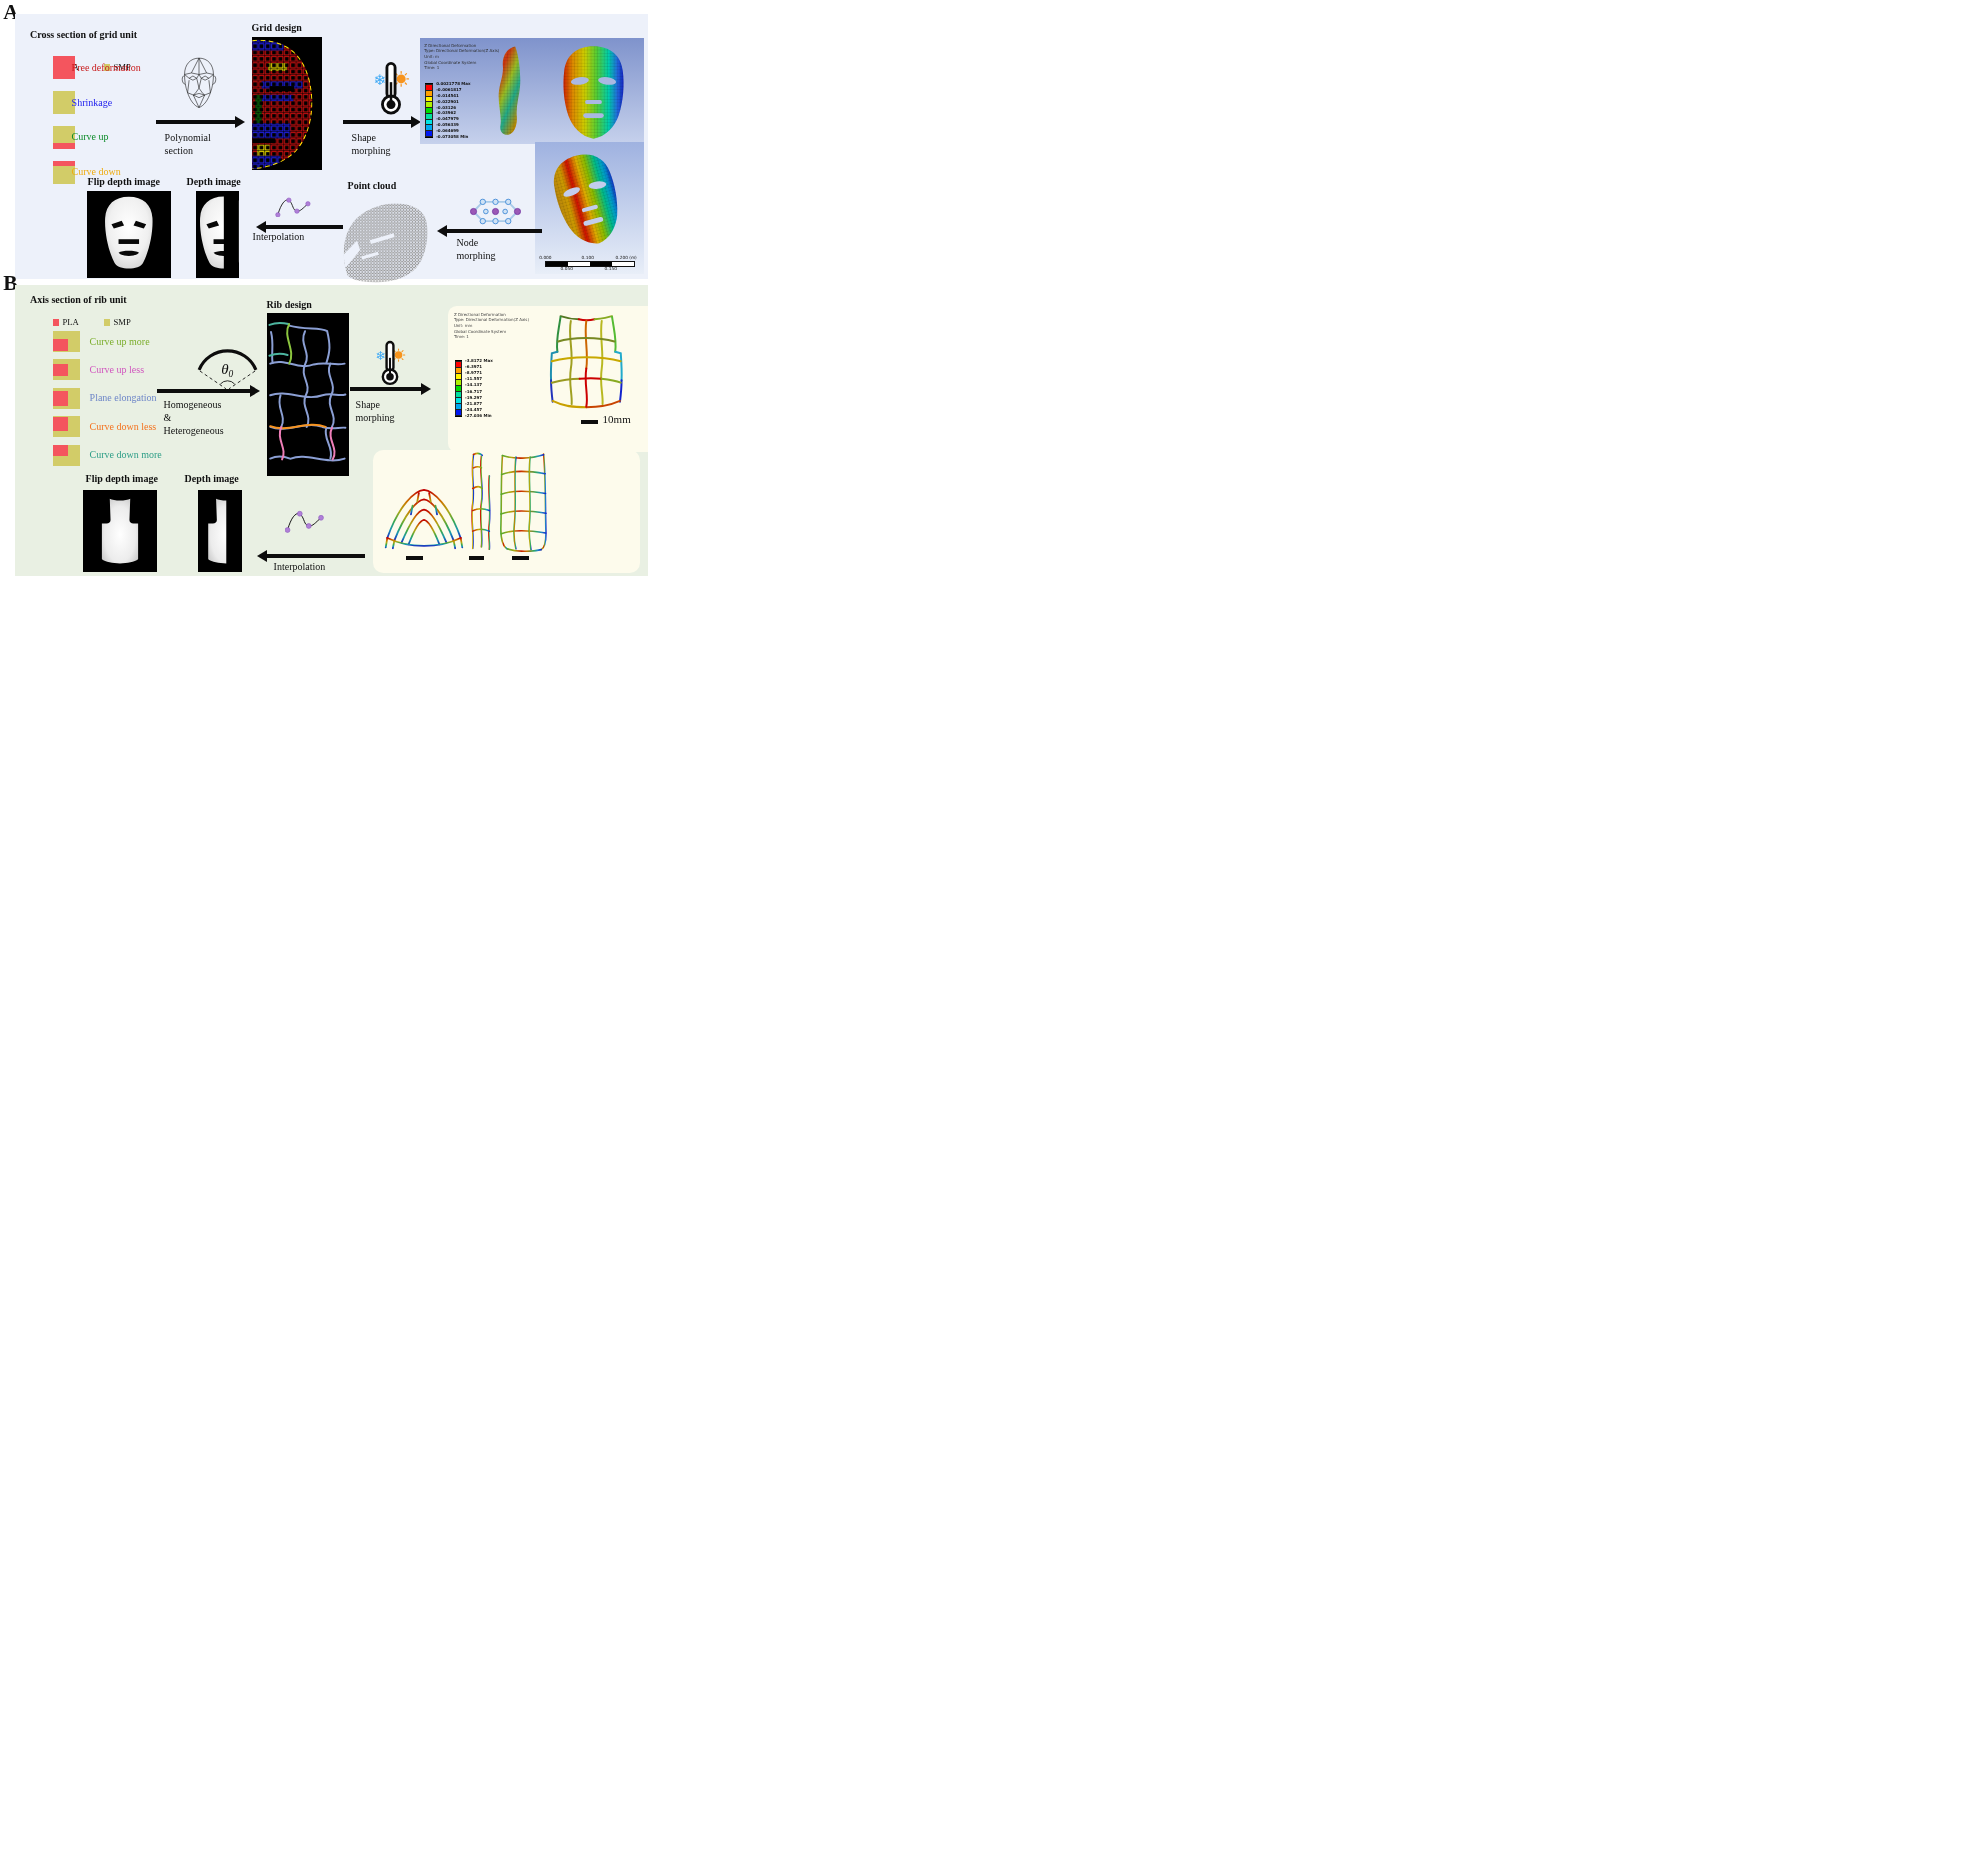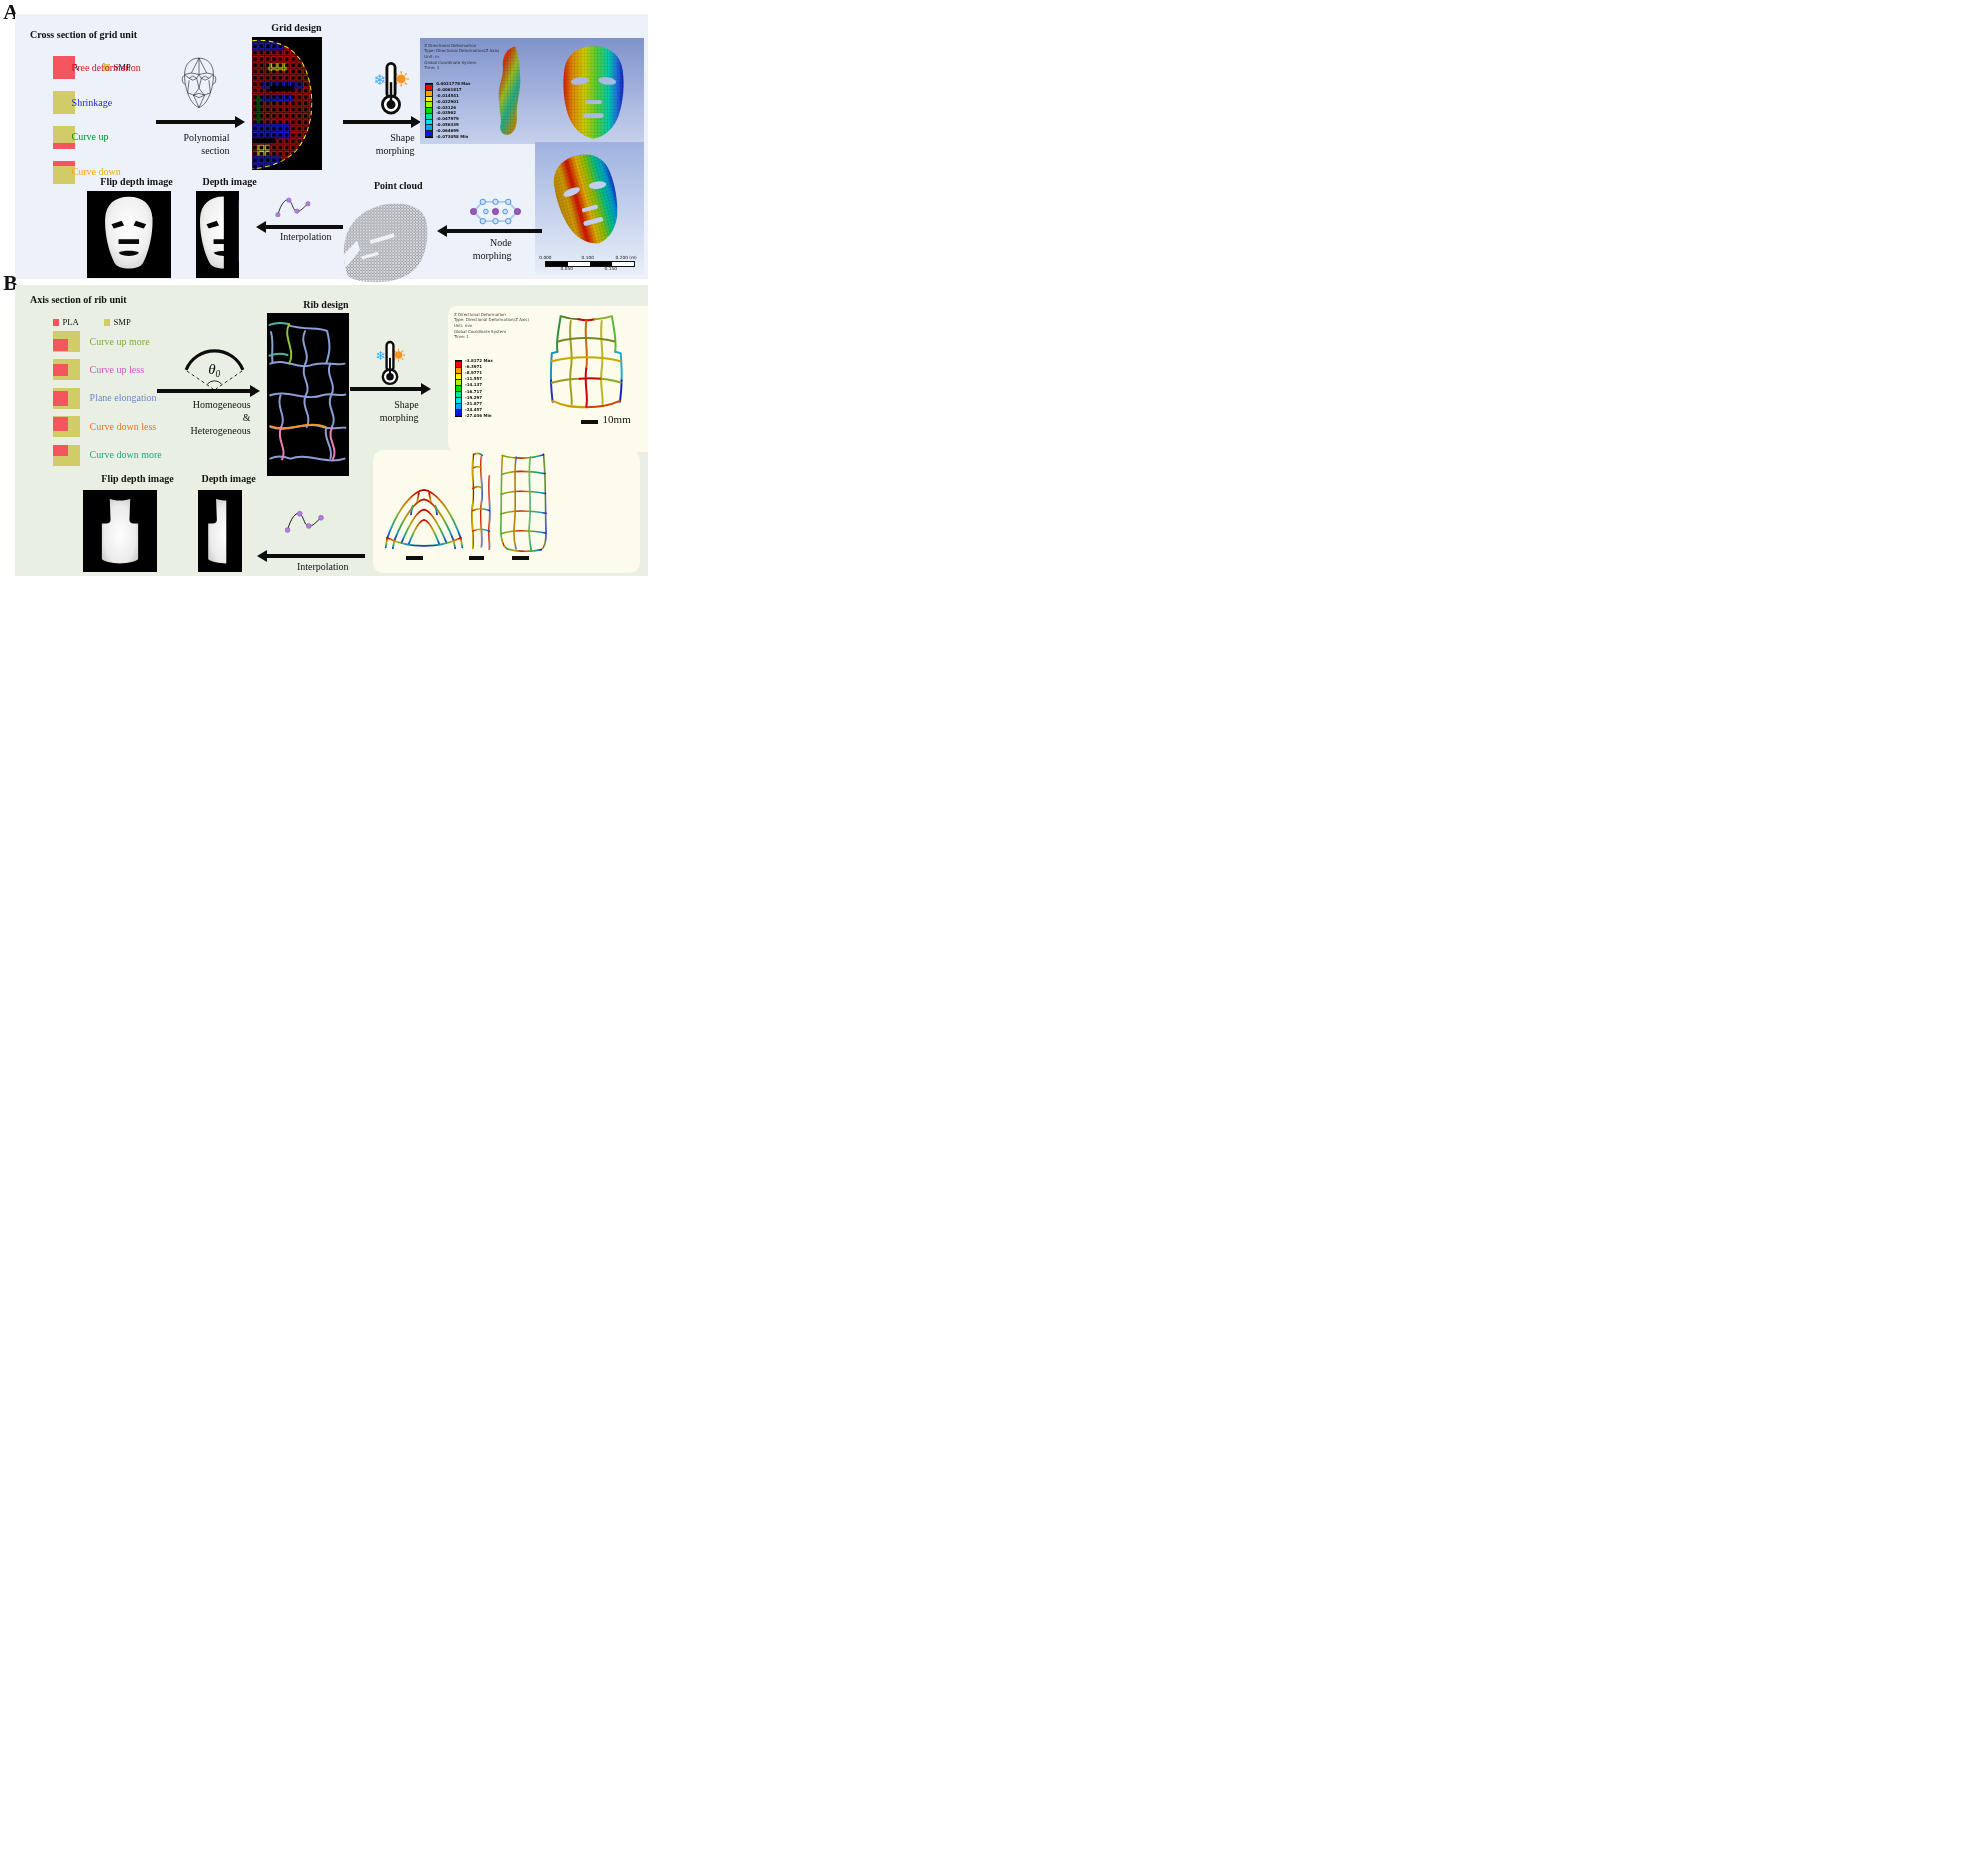--- a/index.html
+++ b/index.html
@@ -1,21 +1,21 @@
 <!DOCTYPE html>
 <html style="font-size:6.3px"><head>
 <meta charset="utf-8">
 <style>
   html,body{margin:0;padding:0;background:#fff;}
   #fig{position:relative;width:648px;height:577px;background:#fff;font-family:"Liberation Serif",serif;color:#111;overflow:hidden;}
   .abs{position:absolute;}
   .panel{position:absolute;}
   .ptitle{font-weight:bold;font-size:10px;}
   .lbl{font-size:10px;}
-  .ctr{text-align:right;}
+  .ctr{text-align:left;}
   .panel-letter{font-weight:bold;font-size:21.3px;line-height:1;}
   
   .chip{width:6.7px;height:6.7px;display:inline-block;vertical-align:-0.8px;margin-right:3.2px;}
   .matlbl{font-size:8.7px;}
   
   .sw{position:absolute;left:38px;}
   .swA{width:22.5px;height:22.5px;}
   .swB{width:27px;height:20.5px;position:absolute;left:38px;}
   .sw-strip{position:absolute;left:0;width:100%;}
   .swB-red{position:absolute;left:0;}
@@ -418,21 +418,21 @@
         </g>
         <path d="M6,30 C22,24 38,24 54,28" stroke="#4db6a0"></path>
         <path d="M6,108 C22,102 38,102 52,106" stroke="#4db6a0"></path>
         <path d="M56,28 C38,60 74,94 56,128" stroke="#8cc63f"></path>
         <path d="M8,286 C55,304 100,270 148,288" stroke="#f7931e"></path>
         <path d="M36,288 C22,320 52,342 38,370" stroke="#ef7fb8"></path>
         <path d="M164,290 C150,320 182,342 166,370" stroke="#ef7fb8"></path>
       </svg>
     </div>
 
-    <div class="abs" style="left:164px;top:64px;">
+    <div class="abs" style="left:177px;top:64px;">
       <svg width="71" height="44" viewBox="0 0 180 110">
         <path d="M18,52 A78,78 0 0 1 162,52" fill="none" stroke="#0d0d0d" stroke-width="8"></path>
         <path d="M20,55 L86,100 M160,55 L94,100" fill="none" stroke="#0d0d0d" stroke-width="2.2" stroke-dasharray="8,7"></path>
         <path d="M72,88 A24,24 0 0 1 108,88" fill="none" stroke="#0d0d0d" stroke-width="2.2"></path>
         <text x="74" y="62" font-size="38" font-style="italic" font-family="Liberation Serif,serif" fill="#0d0d0d"><tspan>θ</tspan><tspan dy="9" font-size="24">0</tspan></text>
       </svg>
     </div>
     <div class="harrow right" style="left:142px;top:104px;width:93px;"></div>
     <div class="abs lbl ctr" style="left:149px;top:114px;width:87px;line-height:1.28;">
       <div>Homogeneous</div>

